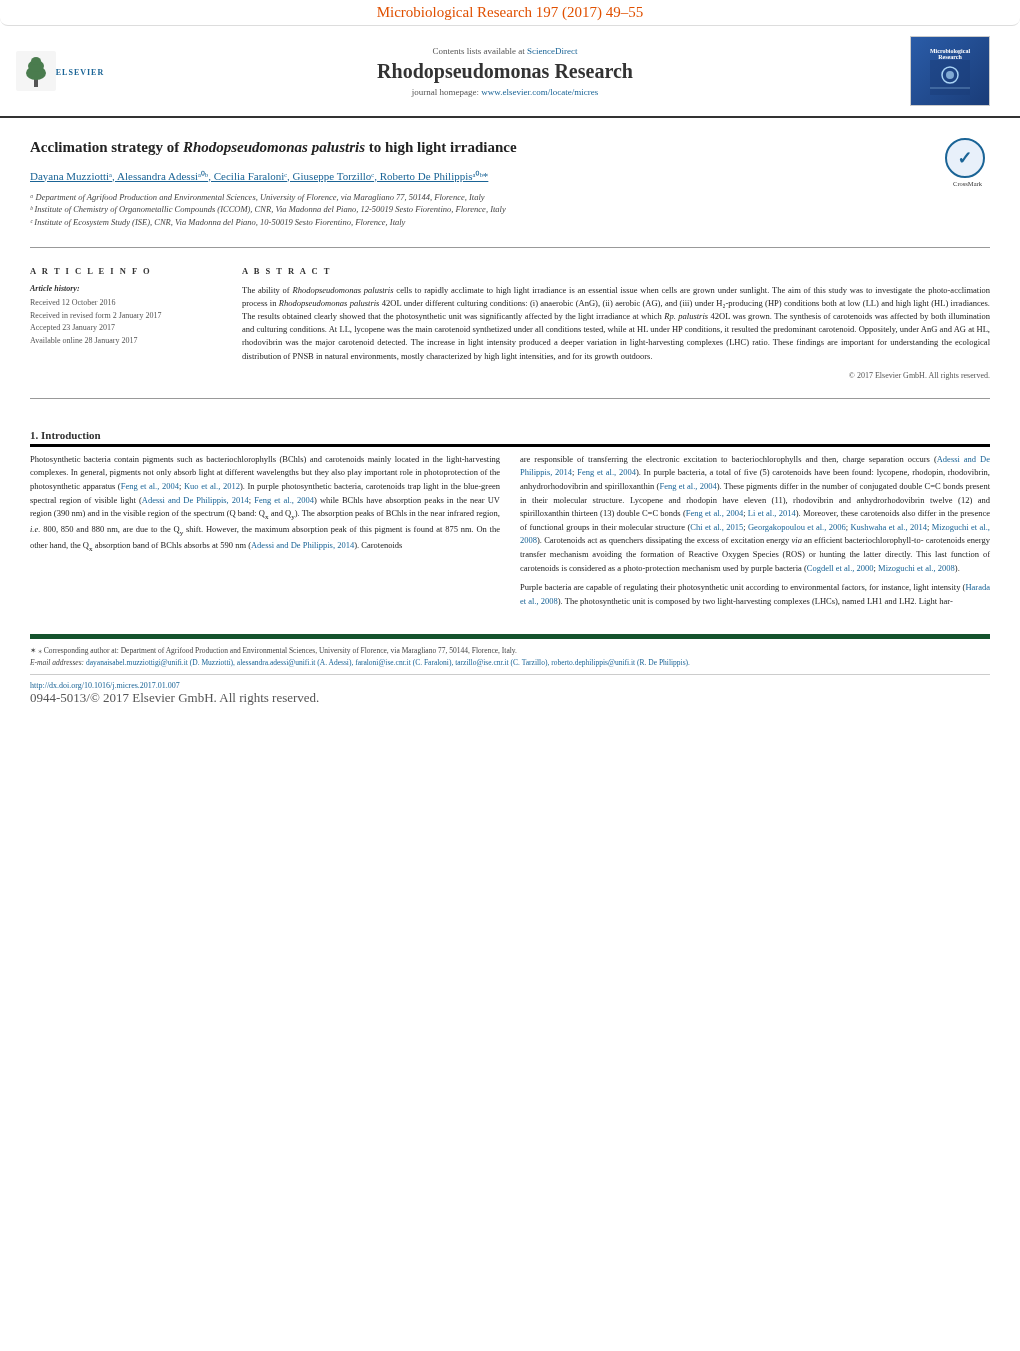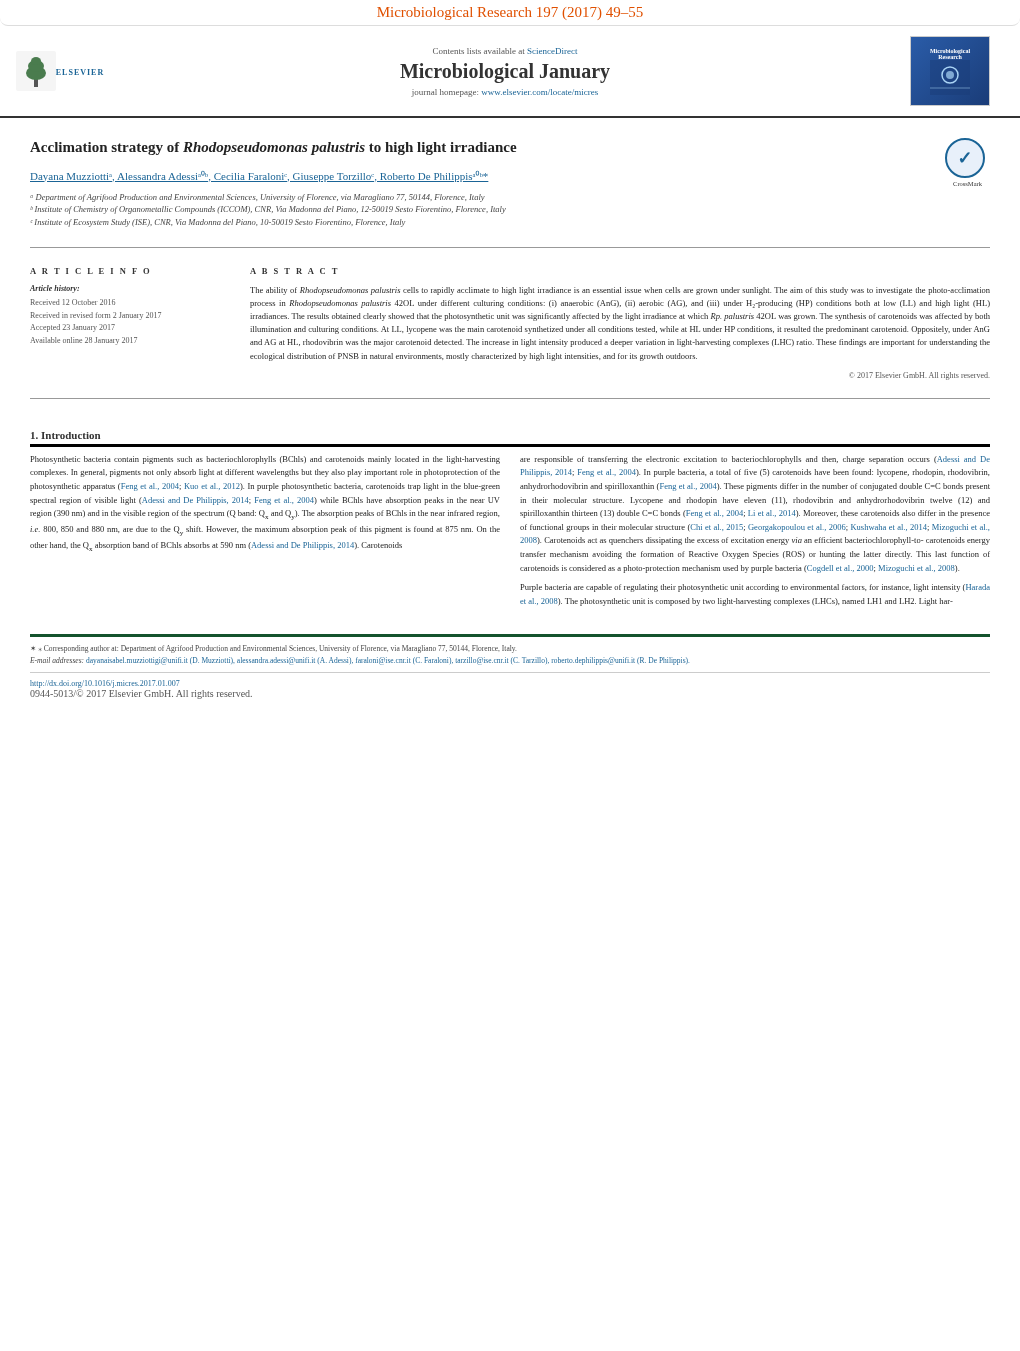--- a/index.html
+++ b/index.html
@@ -137,21 +137,21 @@
       flex-shrink: 0;
     }
 
     
     .divider { border: none; border-top: 1px solid #999; margin: 8px 30px; }
 
     
     .two-column {
       display: flex;
       padding: 10px 30px;
-      gap: 20px;
+      gap: 12px;
     }
     .article-info { width: 200px; flex-shrink: 0; }
     .article-info h3 {
       font-size: 8.5px;
       font-weight: bold;
       letter-spacing: 2px;
       color: #333;
       margin-bottom: 8px;
       font-style: normal;
     }
@@ -218,39 +218,39 @@
       line-height: 1.6;
       color: #222;
       text-align: justify;
     }
     .col-left p, .col-right p { margin-bottom: 6px; }
     .col-left a, .col-right a { color: #1a6496; text-decoration: none; }
     .col-left em, .col-right em { font-style: italic; }
 
     
     .footnotes-section {
-      border-top: 3px solid #14532d;
+      border-top: 5px solid #14532d;
       margin: 10px 30px 0 30px;
       padding-top: 6px;
     }
     .footnote-text {
       font-size: 7.5px;
       color: #444;
       line-height: 1.5;
     }
     .footnote-text a { color: #1a6496; text-decoration: none; }
     .footnote-divider { border-top: 1px solid #ccc; margin: 6px 0; }
 
     .doi-line {
       font-size: 8px;
       color: #1a6496;
       margin-top: 4px;
     }
     .issn-line {
-      font-size: 10px;
+      font-size: 13px;
       color: #555;
     }
 
     
     .crossmark-circle {
       width: 40px;
       height: 40px;
       border-radius: 50%;
       background: #e8f0fa;
       border: 2px solid #1a6496;
@@ -284,21 +284,21 @@
           <ellipse cx="20" cy="10" rx="5" ry="4" fill="#4a7c4e"></ellipse>
         </svg>
         <span class="elsevier-text">ELSEVIER</span>
       </div>
     </div>
     <div class="header-center">
       <div class="contents-line">
         <span>Contents lists available at</span>
         <a>ScienceDirect</a>
       </div>
-      <div class="journal-title">Microbiological January</div>
+      <div class="journal-title">Rhodopseudomonas Research</div>
       <div class="journal-homepage">
         <span>journal homepage:</span>
         <a>www.elsevier.com/locate/micres</a>
       </div>
     </div>
     <div class="header-right">
       <div class="journal-cover-img">
         <span style="font-size:6px;color:white;font-weight:bold;text-align:center;">Microbiological<br>Research</span>
         <svg width="40" height="35" viewBox="0 0 40 35">
           <rect width="40" height="35" fill="#1a3c78" opacity="0.5"></rect>

